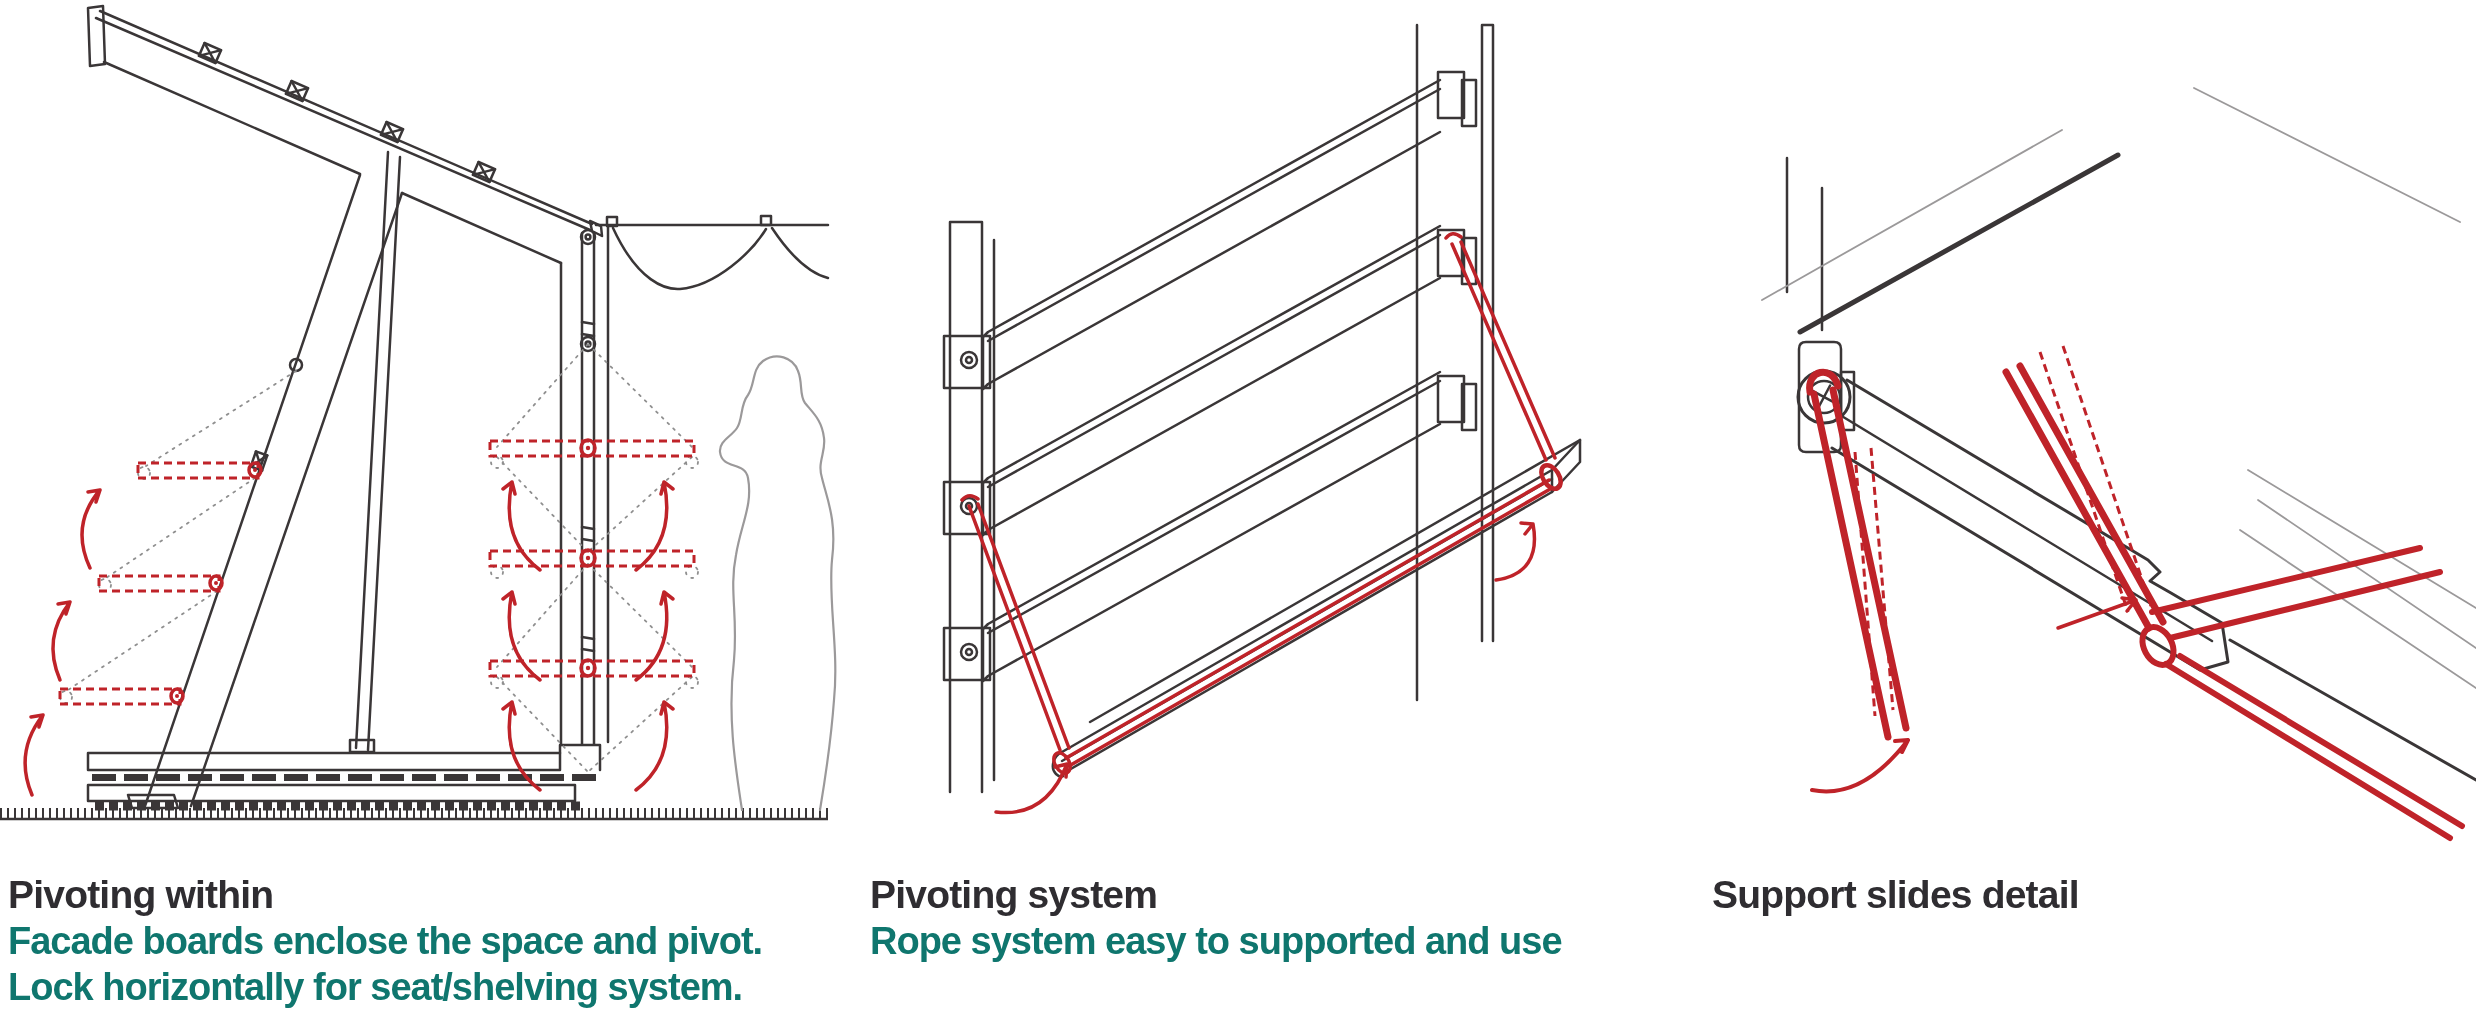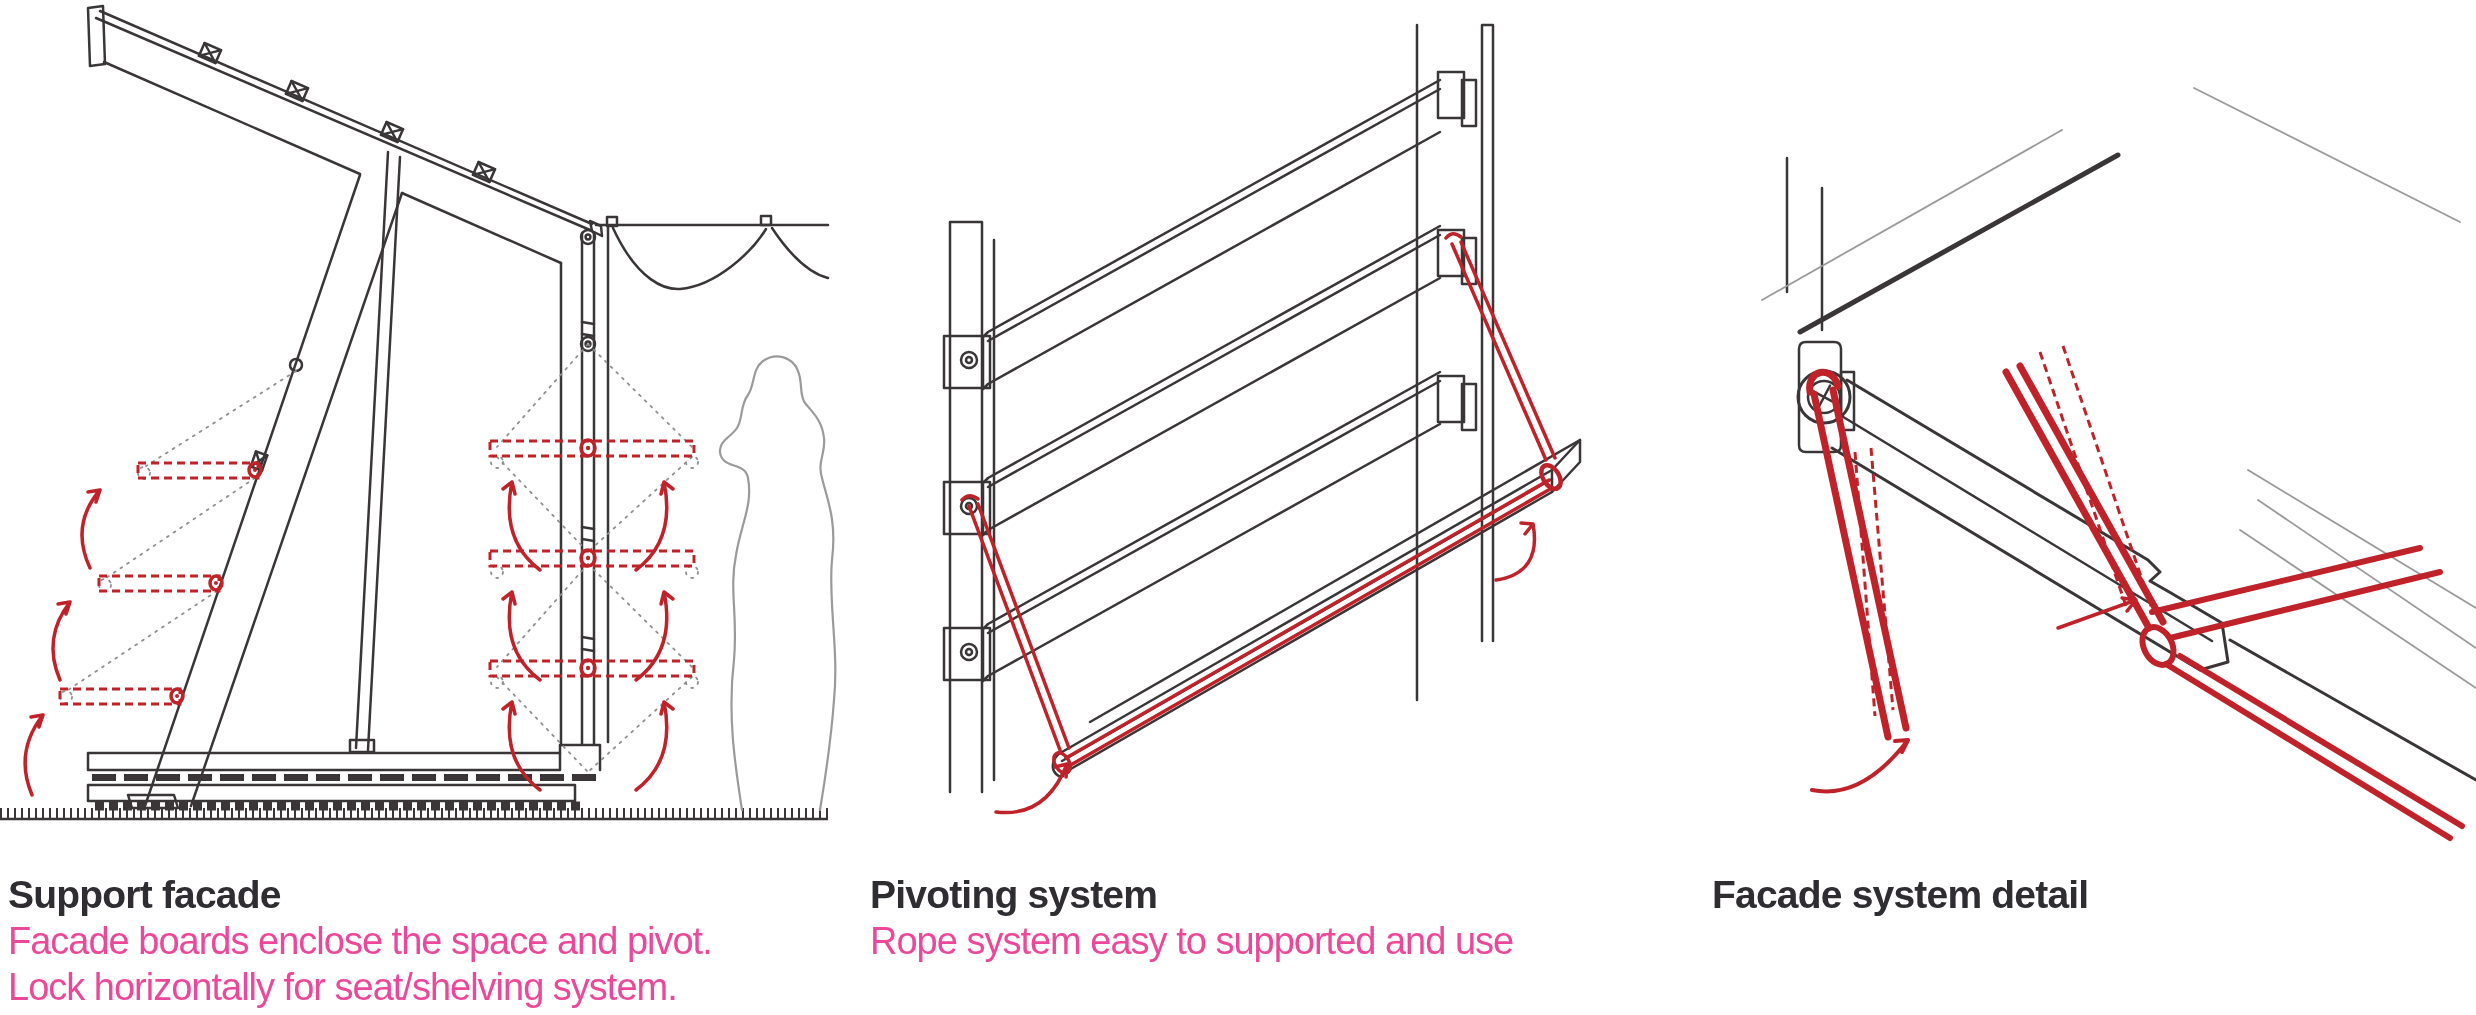--- a/index.html
+++ b/index.html
@@ -11,21 +11,21 @@
     --background:#ffffff;
   }
   *{margin:0;padding:0;box-sizing:border-box;}
   html,body{width:2476px;height:1015px;background:var(--background);overflow:hidden;
     font-family:"Liberation Sans",sans-serif;}
   .stage{position:relative;width:2476px;height:1015px;background:var(--background);}
   .panel{position:absolute;top:0;}
   .panel svg{display:block;}
   .caption{position:absolute;top:872px;color:var(--text);}
   .caption h3{font-size:39px;font-weight:700;letter-spacing:-0.8px;line-height:46px;}
-  .caption p{font-size:38px;font-weight:400;letter-spacing:-1px;line-height:46px;color:#ec4899;}
+  .caption p{font-size:38px;font-weight:700;letter-spacing:-1px;line-height:46px;color:#0f766e;}
   
   .sd{stroke:var(--line-dark);fill:none;stroke-width:2.5;stroke-linecap:round;stroke-linejoin:round;}
   .sd-b{stroke:var(--line-dark);fill:none;stroke-width:5;stroke-linecap:round;}
   .sl{stroke:var(--line-light);fill:none;stroke-width:1.8;stroke-linecap:round;}
   .dot{stroke:var(--dotted-gray);fill:none;stroke-width:1.8;stroke-dasharray:2 6;stroke-linecap:round;}
   .red{stroke:var(--accent-red);fill:none;stroke-width:3.5;stroke-linecap:round;stroke-linejoin:round;}
   .red-d{stroke:var(--accent-red);fill:none;stroke-width:3;stroke-dasharray:8 5;}
   .red-b{stroke:var(--accent-red);fill:none;stroke-width:7;stroke-linecap:round;}
   .red-m{stroke:var(--accent-red);fill:none;stroke-width:6;stroke-linecap:round;}
 </style>
@@ -282,27 +282,27 @@
       <g>
         <path class="red" d="M2058,628 L2136,600 M2136,600 l-14,-2 M2136,600 l-9,11"></path>
       </g>
       <g>
         <path class="red" style="stroke-width:4" d="M1812,790 Q1862,800 1908,740 M1908,740 l-13,1 M1908,740 l-6,12"></path>
       </g>
     </svg>
   </div>
 
   <div class="caption" style="left:8px;width:845px;">
-    <h3>Support facade</h3>
+    <h3>Pivoting within</h3>
     <p>Facade boards enclose the space and pivot.</p>
     <p>Lock horizontally for seat/shelving system.</p>
   </div>
 
   <div class="caption" style="left:870px;width:820px;">
     <h3>Pivoting system</h3>
     <p>Rope system easy to supported and use</p>
   </div>
 
   <div class="caption" style="left:1712px;width:764px;">
-    <h3>Facade system detail</h3>
+    <h3>Support slides detail</h3>
   </div>
 
 </div>
 
 </body></html>

